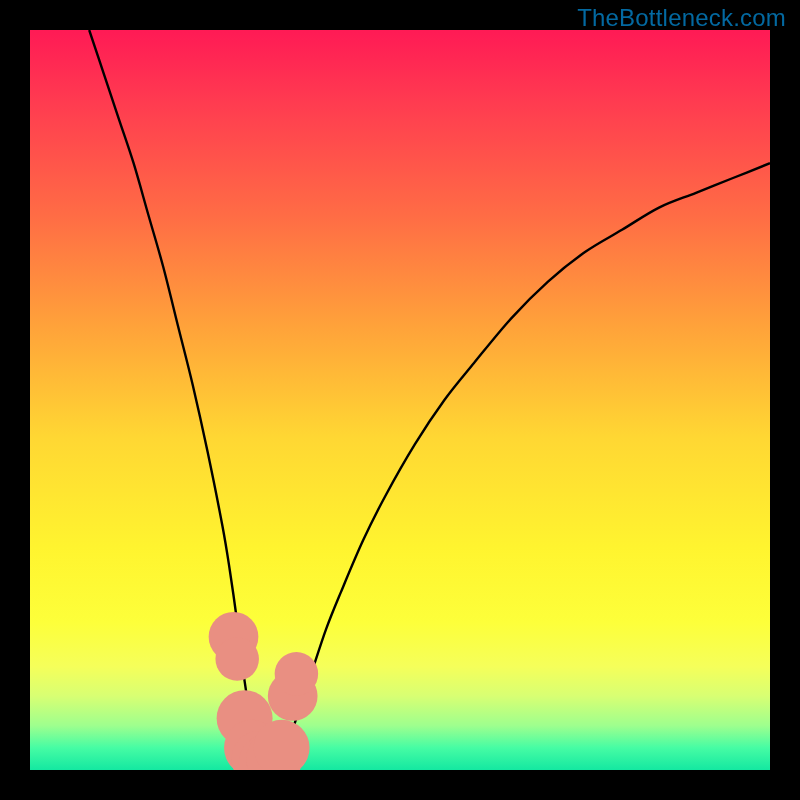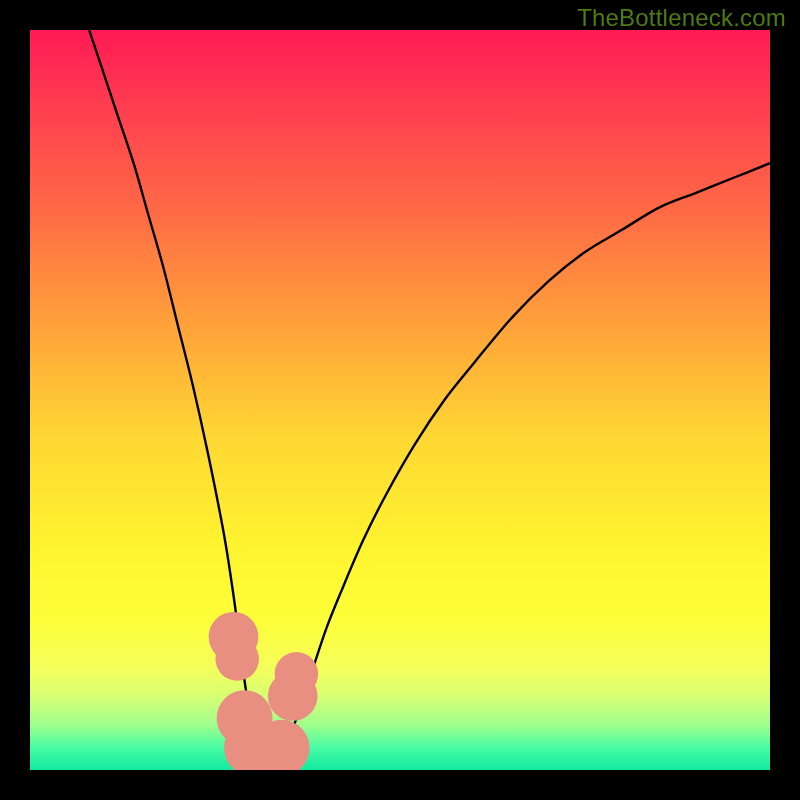--- a/index.html
+++ b/index.html
@@ -38,21 +38,21 @@
       #d8ff73 90%,
       #9eff8e 94%,
       #46fca4 97%,
       #14e8a1 100%
     );
   }
   .watermark {
     position: absolute;
     top: 4px;
     right: 14px;
-    color: #4d7c0f;
+    color: #0369a1;
     font-size: 24px;
     font-weight: 400;
     letter-spacing: 0.2px;
     user-select: none;
   }
   svg.curve {
     position: absolute;
     left: 0;
     top: 0;
     width: 740px;

